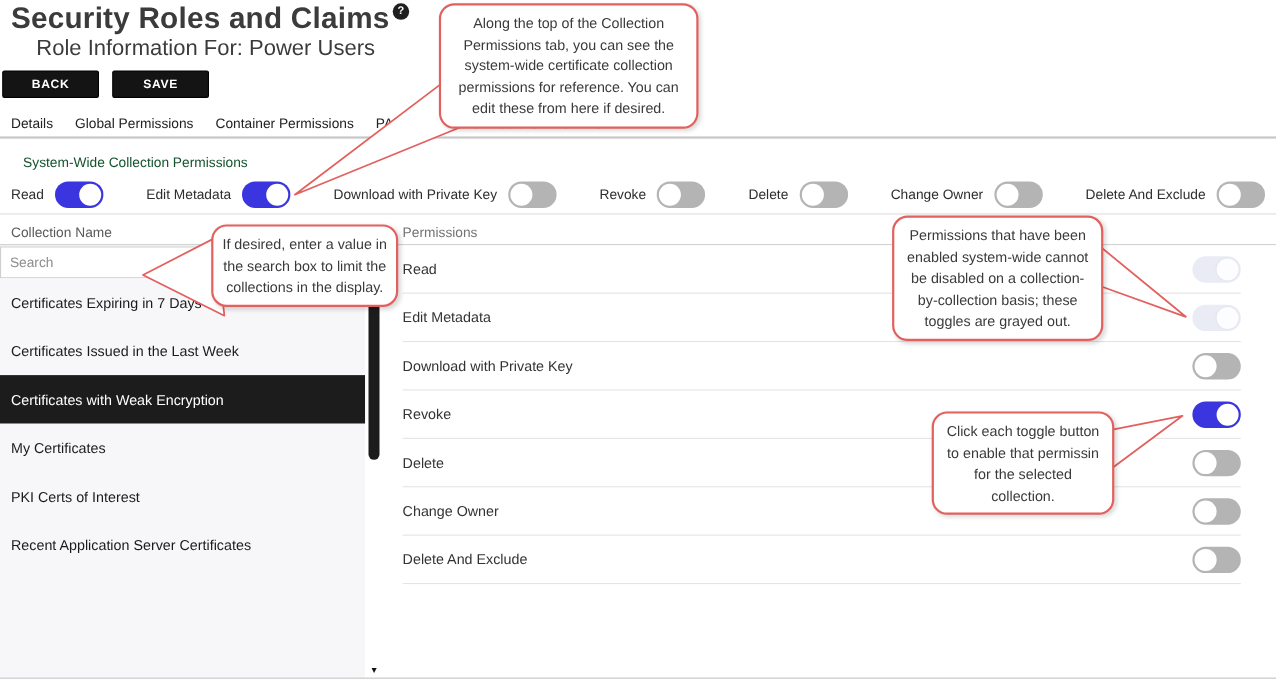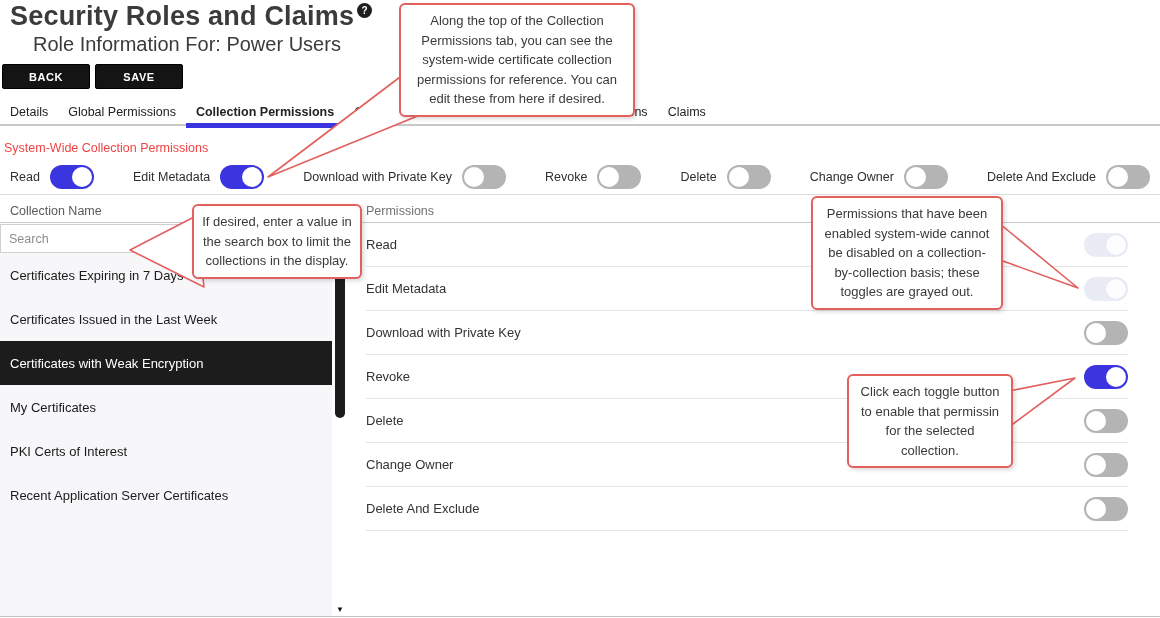--- a/index.html
+++ b/index.html
@@ -4,32 +4,32 @@
 <style>
   * { margin:0; padding:0; box-sizing:border-box; }
   html,body { width:1160px; height:618px; background:#fff; overflow:hidden;
     font-family:"Liberation Sans","DejaVu Sans",sans-serif; color:#333; }
 
   
   #page-title { position:absolute; left:10px; top:1px; font-size:27px; font-weight:600; color:#3b3b3b; letter-spacing:.2px; }
   #help-icon { display:inline-block; width:15px; height:15px; border-radius:50%; background:#1f1f1f; color:#fff;
     font-size:10px; font-weight:bold; text-align:center; line-height:15px; vertical-align:top; margin-left:3px; margin-top:2px; cursor:pointer; }
   #page-subtitle { position:absolute; left:10px; top:33px; font-size:20px; font-weight:400; color:#3b3b3b;margin-left:23px; }
-  #toolbar { position:absolute; left:2px; top:64px; display:flex; gap:5px; }
+  #toolbar { position:absolute; left:2px; top:64px; display:flex; gap:12px; }
   .btn { min-width:88px; height:25px; background:#141414; border:1px solid #000; border-radius:2px;
     color:#fff; font-size:11px; font-weight:bold; letter-spacing:.6px; display:inline-flex; align-items:center; justify-content:center; cursor:pointer; }
 
   
   #tab-bar { position:absolute; left:0; top:102px; width:1160px; height:24px; border-bottom:2px solid #c7c7c7; display:flex; }
   .tab { position:relative; padding:3px 10px 0 10px; font-size:12.5px; color:#222; white-space:nowrap; cursor:pointer; }
   .tab.active { font-weight:bold; }
   .tab.active::after { content:""; position:absolute; left:0; right:0; bottom:-4px; height:5px; background:#3a35df; }
 
   
-  #system-wide-heading { position:absolute; left:4px; top:141px; font-size:12.5px; color:#ef4444; }
+  #system-wide-heading { position:absolute; left:21px; top:141px; font-size:12.5px; color:#14532d; }
   #system-wide-row { position:absolute; left:10px; top:163px; width:1140px; height:28px;
     display:flex; justify-content:space-between; align-items:center; }
   .toggle-item { display:flex; align-items:center; gap:10px; }
   .toggle-item .t-label { font-size:12.5px; color:#2e2e2e; }
   .toggle { position:relative; width:44px; height:24px; border-radius:12px; cursor:pointer; flex:0 0 auto; }
   .toggle::after { content:""; position:absolute; top:2px; width:20px; height:20px; border-radius:50%; background:#fff; }
   .toggle.on { background:#3a35df; }
   .toggle.on::after { right:2px; }
   .toggle.off { background:#b4b4b4; }
   .toggle.off::after { left:2px; }
@@ -59,21 +59,21 @@
   
   #permissions-panel { position:absolute; left:348px; top:223px; width:812px; height:393px; background:#fff; }
   .permission-row { margin-left:18px; margin-right:32px; height:44px; display:flex; align-items:center;
     justify-content:space-between; border-bottom:1px solid #e4e4e6; }
   .permission-row .p-label { font-size:13px; color:#333; }
 
   #bottom-border { position:absolute; left:0; top:616px; width:1160px; height:1px; background:#c2c2c2; }
 
   
   #annotation-lines { position:absolute; left:0; top:0; width:1160px; height:618px; z-index:4; pointer-events:none; }
-  .callout { position:absolute; z-index:5; background:#fff; border:2px solid #e2605e; border-radius:6px;
+  .callout { position:absolute; z-index:5; background:#fff; border:2px solid #e2605e; border-radius:14px;
     padding:6px 8px; font-size:13px; line-height:1.5; text-align:center; color:#3a3a3a;
     box-shadow:2px 2px 4px rgba(0,0,0,.15); }
   #callout-top { left:399px; top:3px; width:236px; }
   #callout-search { left:192px; top:204px; width:170px; }
   #callout-locked { left:811px; top:196px; width:192px; }
   #callout-enable { left:847px; top:374px; width:166px; }
 </style>
 </head>
 <body>
 
@@ -85,21 +85,20 @@
   <div class="btn">BACK</div>
   <div class="btn">SAVE</div>
 </div>
 
 <div id="tab-bar">
 
     <div class="tab">Details</div>
 
     <div class="tab">Global Permissions</div>
 
-    <div class="tab active">Collection Permissions</div>
 
     <div class="tab">Container Permissions</div>
 
     <div class="tab">PAM Provider Permissions</div>
 
     <div class="tab">Claims</div>
   </div>
 
 <div id="system-wide-heading">System-Wide Collection Permissions</div>
 <div id="system-wide-row">

